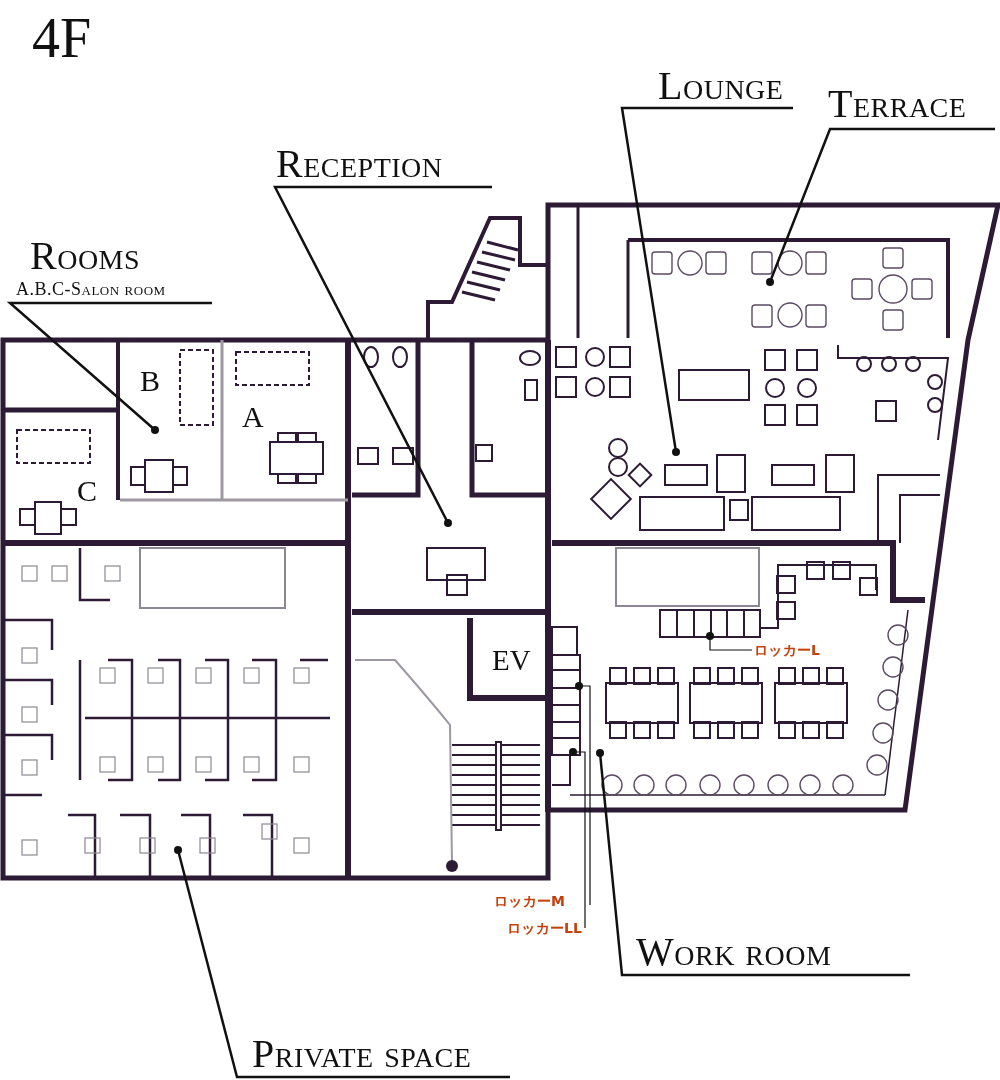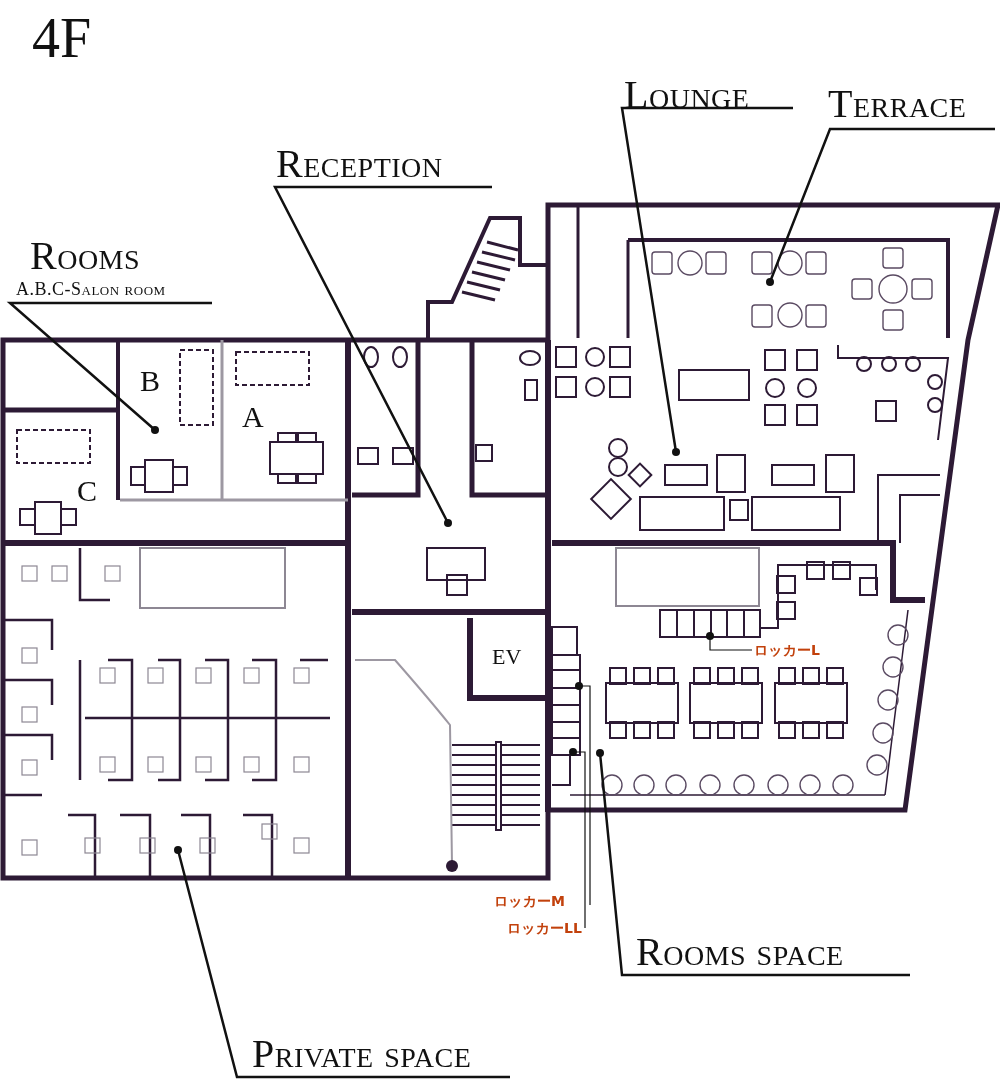--- a/index.html
+++ b/index.html
@@ -3,21 +3,21 @@
 <meta charset="utf-8">
 <style>
   html,body{margin:0;padding:0;background:#ffffff;}
   body{width:1000px;height:1080px;position:relative;overflow:hidden;font-family:"Liberation Serif","DejaVu Serif",serif;color:#111;}
   .plan{position:absolute;left:0;top:0;width:1000px;height:1080px;}
   .lbl{position:absolute;white-space:nowrap;font-family:"Liberation Serif","DejaVu Serif",serif;color:#111;font-variant:small-caps;letter-spacing:0.5px;}
   .floor{position:absolute;left:32px;top:10px;font-size:56px;line-height:1;font-family:Liberation Serif, serif;}
   .big{font-size:40px;line-height:1;}
   .sub{font-size:18px;line-height:1;}
   .room-letter{position:absolute;font-size:30px;font-family:"Liberation Serif","DejaVu Serif",serif;line-height:1;}
-  .ev{position:absolute;font-size:22px;font-family:"Liberation Serif","DejaVu Serif",serif;line-height:1;}
+  .ev{position:absolute;font-size:29px;font-family:"Liberation Serif","DejaVu Serif",serif;line-height:1;}
   .jp{position:absolute;font-family:"DejaVu Sans","Liberation Sans",sans-serif;font-weight:bold;font-size:14px;line-height:1;white-space:nowrap;color:#c2410c;}
 </style>
 </head>
 <body>
 
 <svg class="plan" viewBox="0 0 1000 1080" xmlns="http://www.w3.org/2000/svg">
   <g fill="none" stroke="#2d1a35" stroke-width="6" stroke-linejoin="miter">
 
     <path d="M3 340 L548 340 L548 205 L998 205 L968 340 L905 810 L548 810 L548 878 L3 878 Z" stroke-width="5"></path>
 
@@ -292,23 +292,23 @@
       <circle cx="573" cy="752" r="4"></circle>
   </g>
 </svg>
 
 <div class="floor">4F</div>
 
 <div class="lbl big" style="left:30px;top:236px;">Rooms</div>
 <div class="lbl sub" style="left:16px;top:280px;">A.B.C-Salon room</div>
 
 <div class="lbl big" style="left:276px;top:144px;">Reception</div>
-<div class="lbl big" style="left:624px;top:66px;margin-top:9px;">Lounge</div>
+<div class="lbl big" style="left:658px;top:66px;">Lounge</div>
 <div class="lbl big" style="left:828px;top:84px;">Terrace</div>
-<div class="lbl big" style="left:636px;top:932px;">Rooms space</div>
+<div class="lbl big" style="left:636px;top:932px;">Work room</div>
 <div class="lbl big" style="left:252px;top:1034px;">Private space</div>
 
 <div class="room-letter" style="left:140px;top:366px;">B</div>
 <div class="room-letter" style="left:242px;top:402px;">A</div>
 <div class="room-letter" style="left:77px;top:476px;">C</div>
 <div class="ev" style="left:492px;top:646px;">EV</div>
 
 <div class="jp" style="left:754px;top:643px;">ロッカーL</div>
 <div class="jp" style="left:494px;top:894px;text-align:right;">ロッカーM</div>
 <div class="jp" style="left:507px;top:921px;text-align:right;">ロッカーLL</div>

